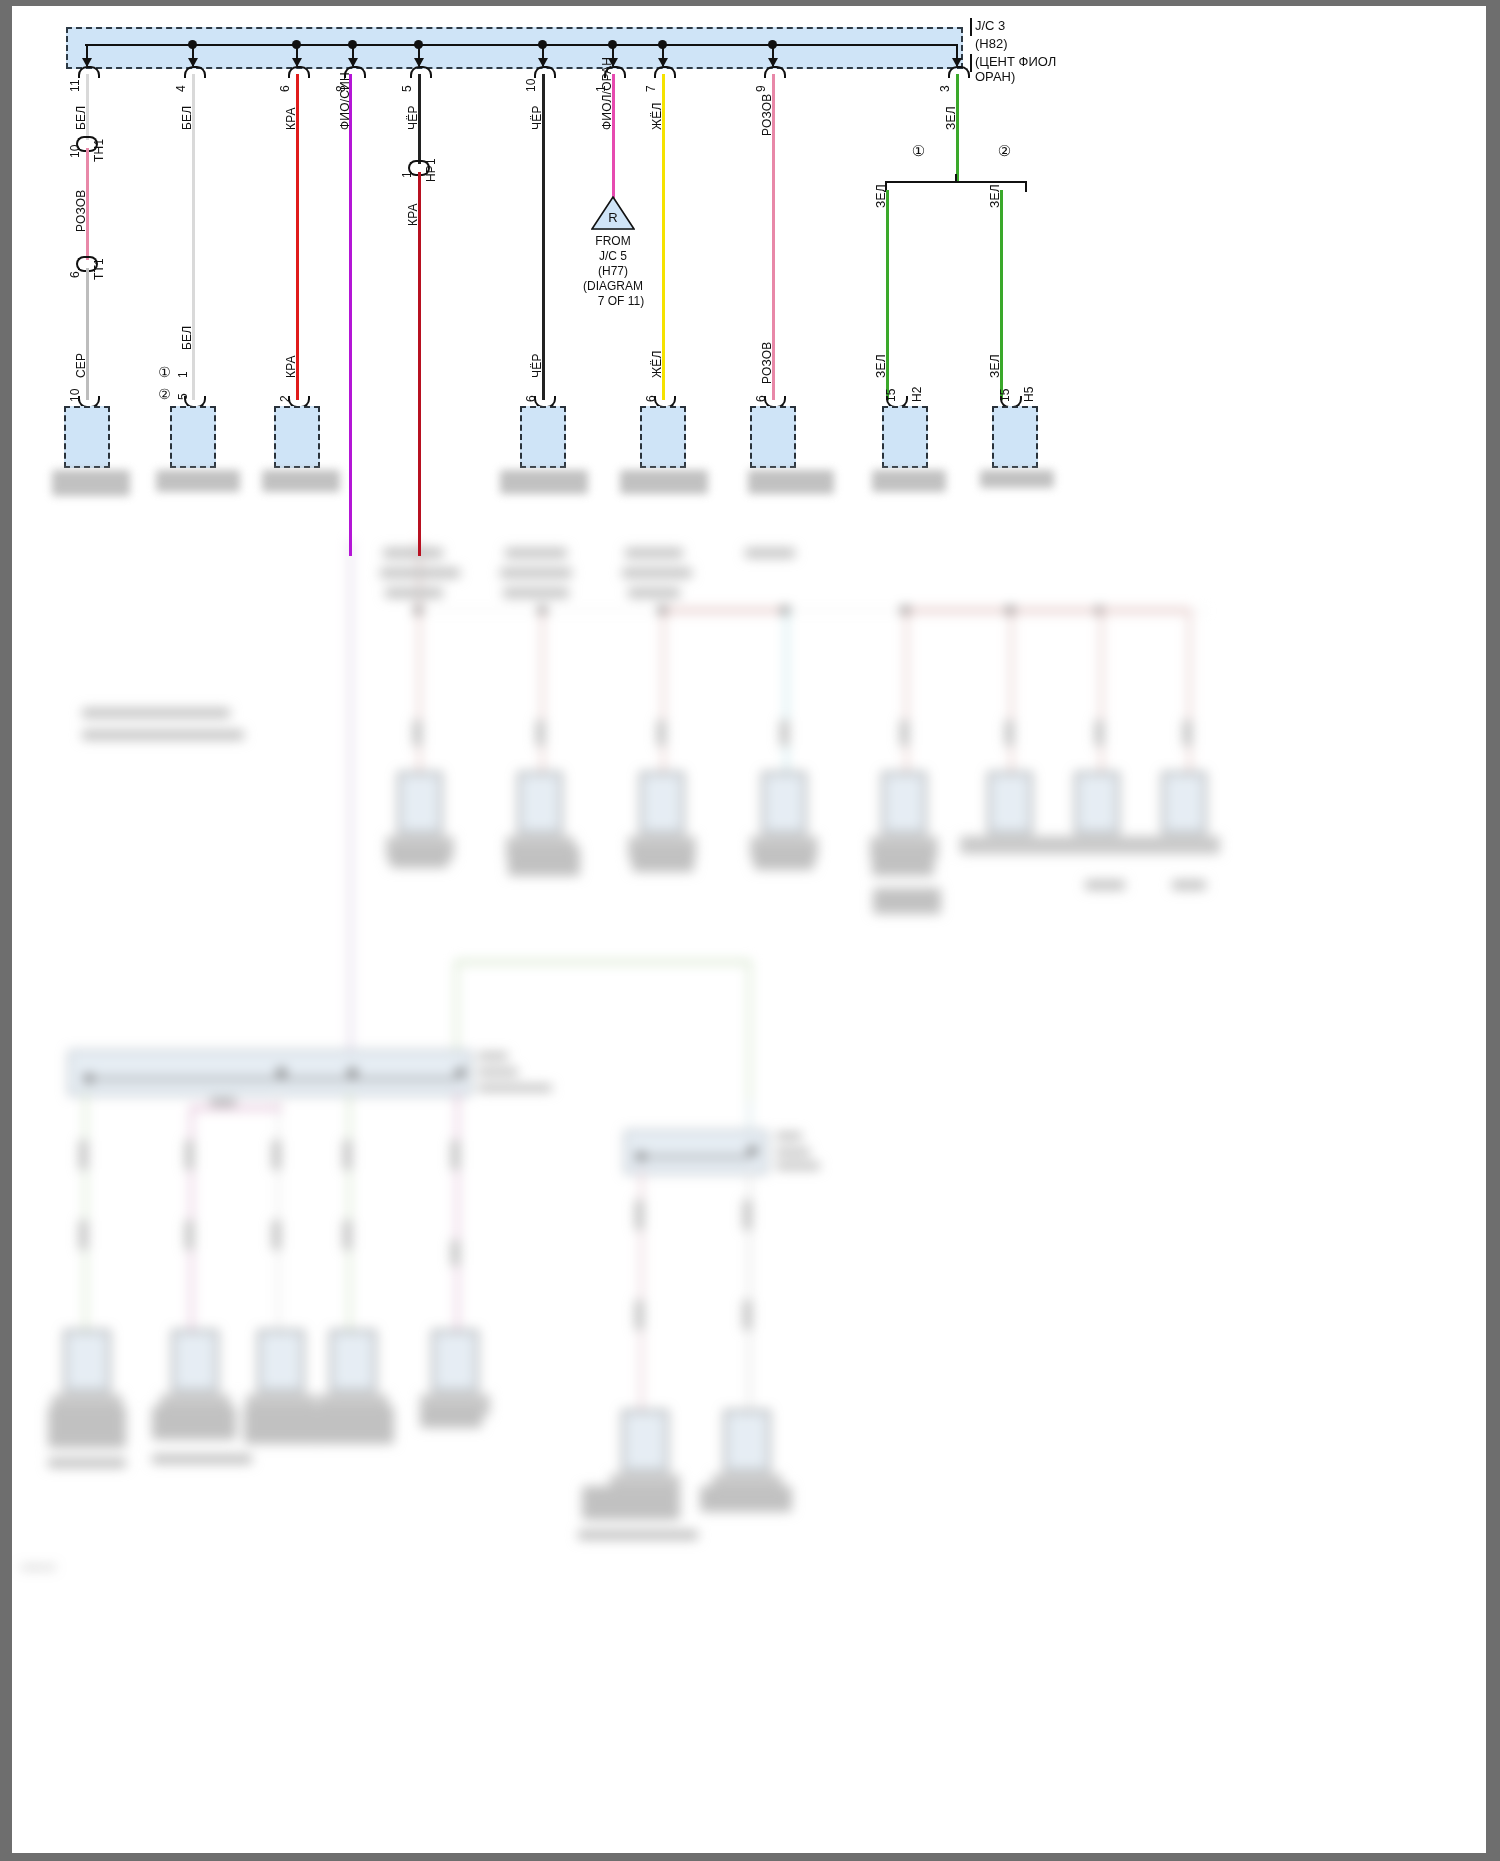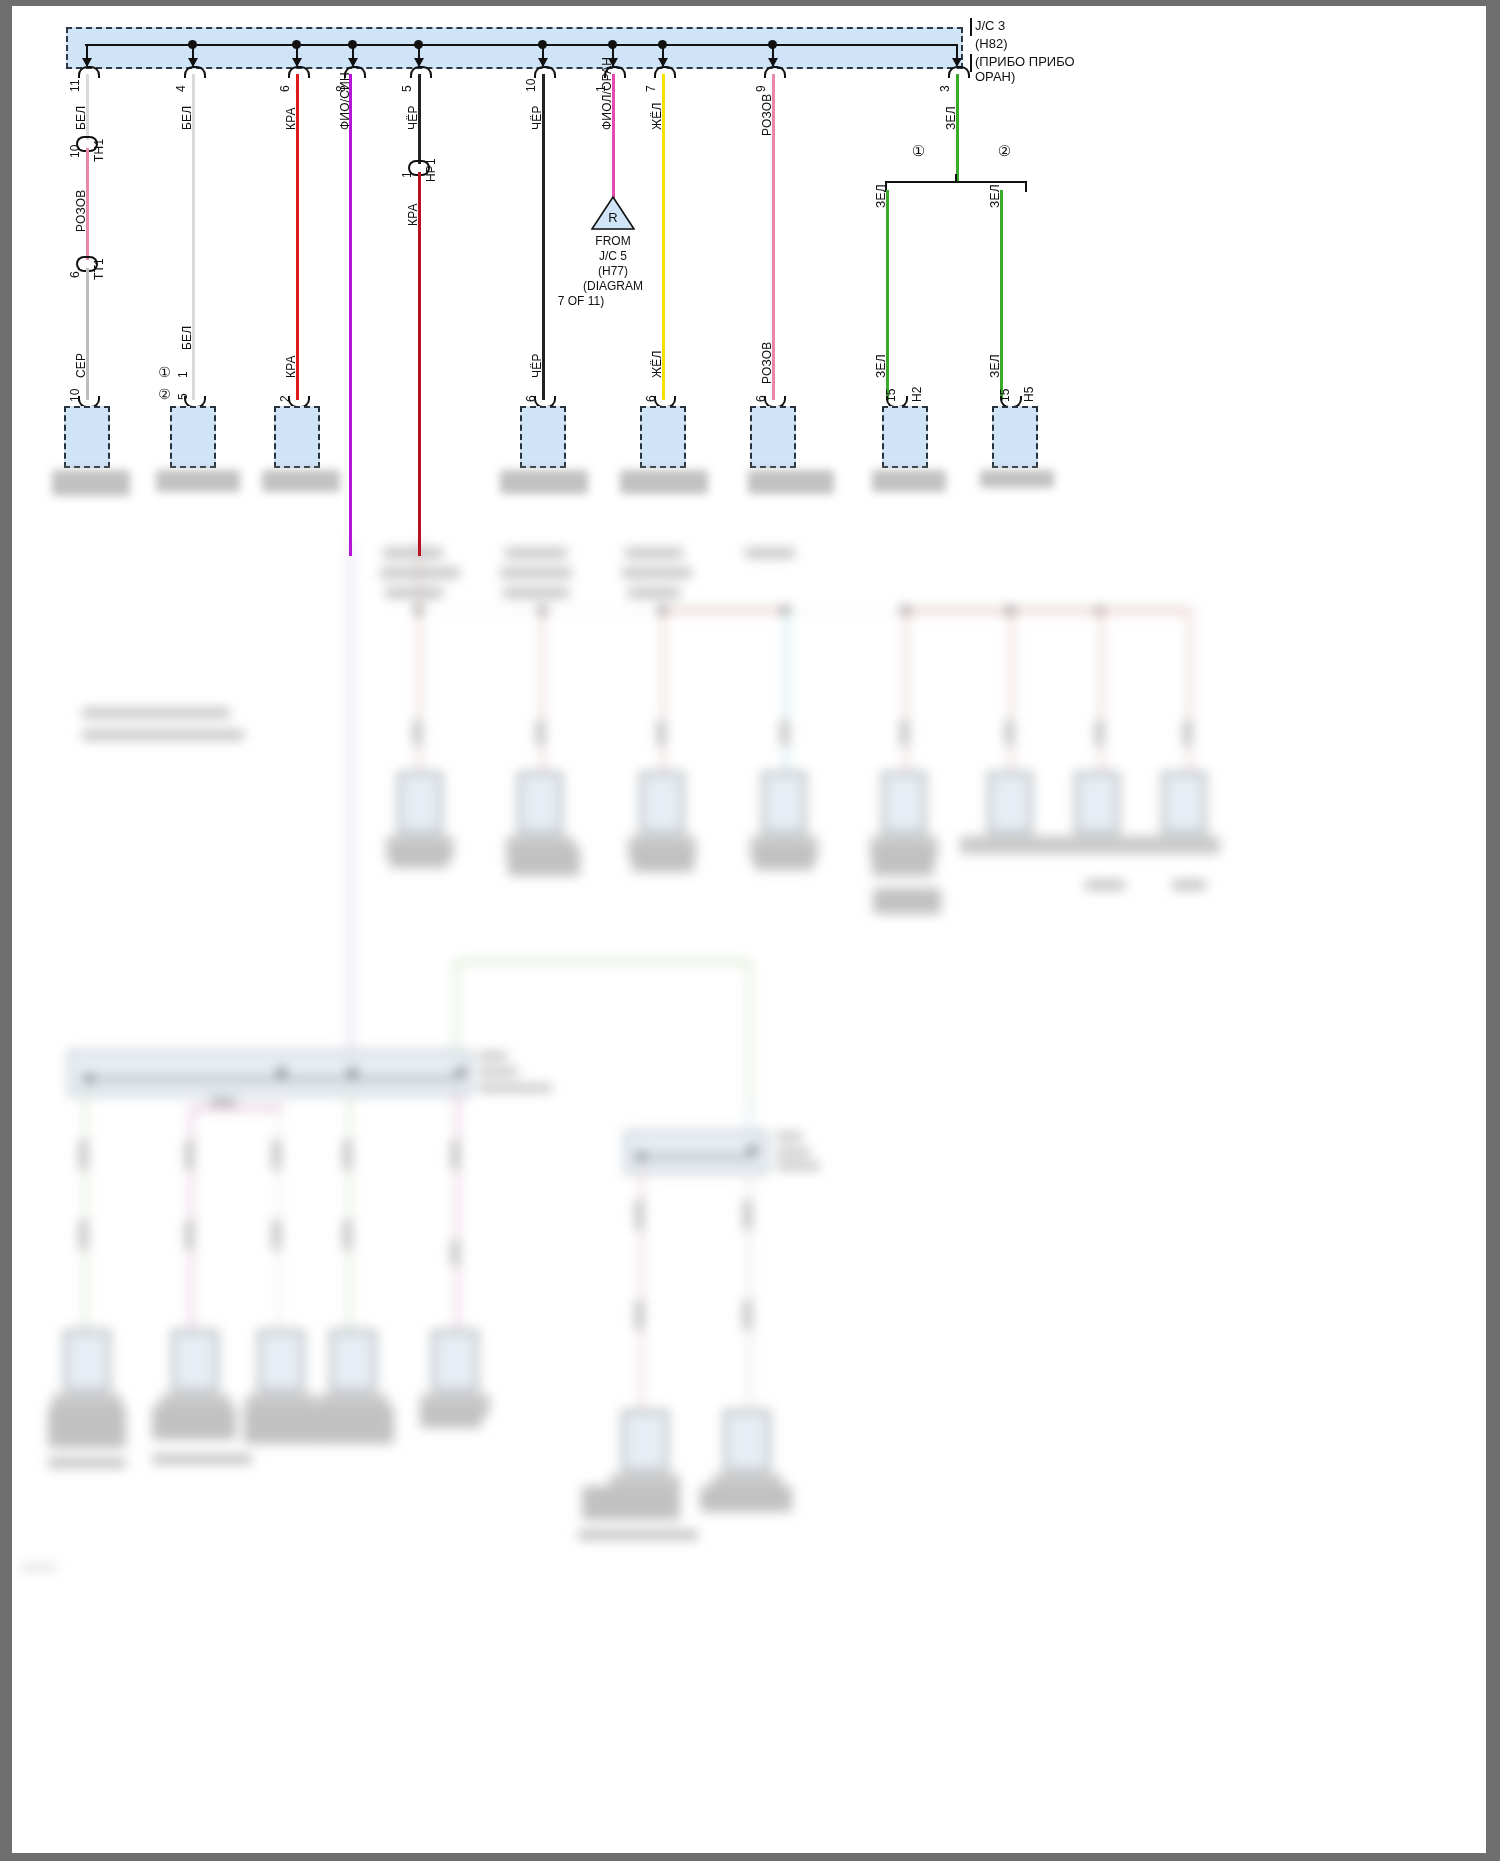--- a/index.html
+++ b/index.html
@@ -221,21 +221,21 @@
     <div class="footnote" style="left:20px;top:1022px;">redacted</div>
   </div>
 
   <div class="sharp">
 
     <div class="jc-box" style="left:66px;top:27px;width:897px;height:42px;"></div>
     <div class="jc-bus" style="left:85px;top:44px;width:872px;"></div>
 
     <div class="hlabel" style="left:975px;top:18px;">J/C 3</div>
     <div class="hlabel" style="left:975px;top:36px;">(H82)</div>
-    <div class="hlabel" style="left:975px;top:54px;">(ПРИБО ПРИБО</div>
+    <div class="hlabel" style="left:975px;top:54px;">(ЦЕНТ ФИОЛ</div>
     <div class="hlabel" style="left:975px;top:69px;">ОРАН)</div>
     <div style="position:absolute;left:970px;top:18px;width:2px;height:18px;background:#111;"></div>
     <div style="position:absolute;left:970px;top:54px;width:2px;height:18px;background:#111;"></div>
 
     <div class="dot" style="left:188px;top:40px;"></div>
     <div class="dot" style="left:292px;top:40px;"></div>
     <div class="dot" style="left:348px;top:40px;"></div>
     <div class="dot" style="left:414px;top:40px;"></div>
     <div class="dot" style="left:538px;top:40px;"></div>
     <div class="dot" style="left:608px;top:40px;"></div>
@@ -335,21 +335,21 @@
                   border-right:22px solid transparent;border-bottom:34px solid transparent;"></div>
       <svg width="44" height="34" style="position:absolute;left:0;top:0;">
         <polygon points="22,1 43,33 1,33" fill="none" stroke="#111" stroke-width="1.6"></polygon>
       </svg>
       <div style="position:absolute;left:0;top:14px;width:44px;text-align:center;font-size:13px;color:#111;">R</div>
     </div>
     <div class="tri-lbl" style="left:568px;top:234px;width:90px;">FROM</div>
     <div class="tri-lbl" style="left:568px;top:249px;width:90px;">J/C 5</div>
     <div class="tri-lbl" style="left:568px;top:264px;width:90px;">(H77)</div>
     <div class="tri-lbl" style="left:568px;top:279px;width:90px;">(DIAGRAM</div>
-    <div class="tri-lbl" style="left:536px;top:294px;width:90px;">7 OF 11)</div>
+    <div class="tri-lbl" style="left:576px;top:294px;width:90px;">7 OF 11)</div>
 
     <div class="term" style="left:654px;top:66px;"></div>
     <div class="vlabel" style="left:644px;top:92px;">7</div>
     <div class="w" style="left:662px;top:74px;height:326px;background:#f5e200;"></div>
     <div class="vlabel" style="left:650px;top:130px;">ЖЁЛ</div>
     <div class="vlabel" style="left:650px;top:378px;">ЖЁЛ</div>
     <div class="vlabel" style="left:644px;top:402px;">6</div>
     <div class="term" style="left:654px;top:396px;transform:rotate(180deg);"></div>
     <div class="conn" style="left:640px;top:406px;"></div>
 

